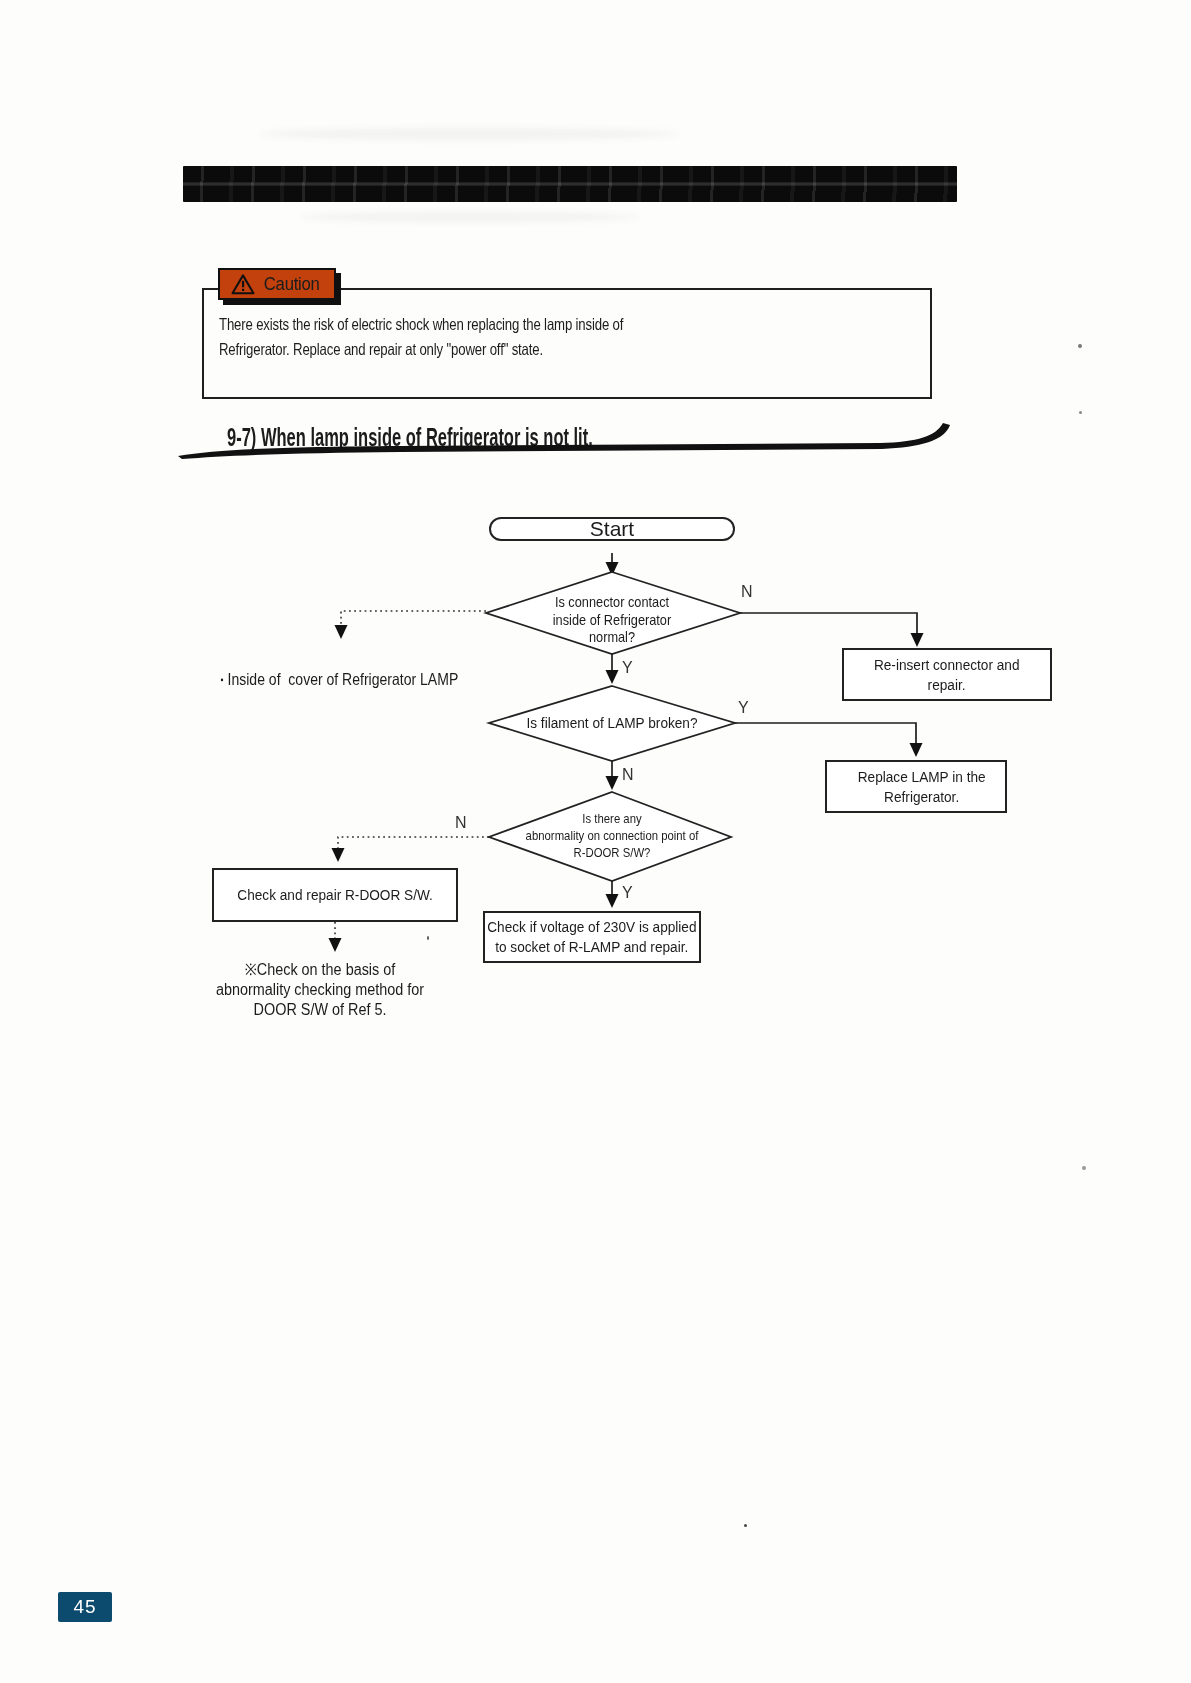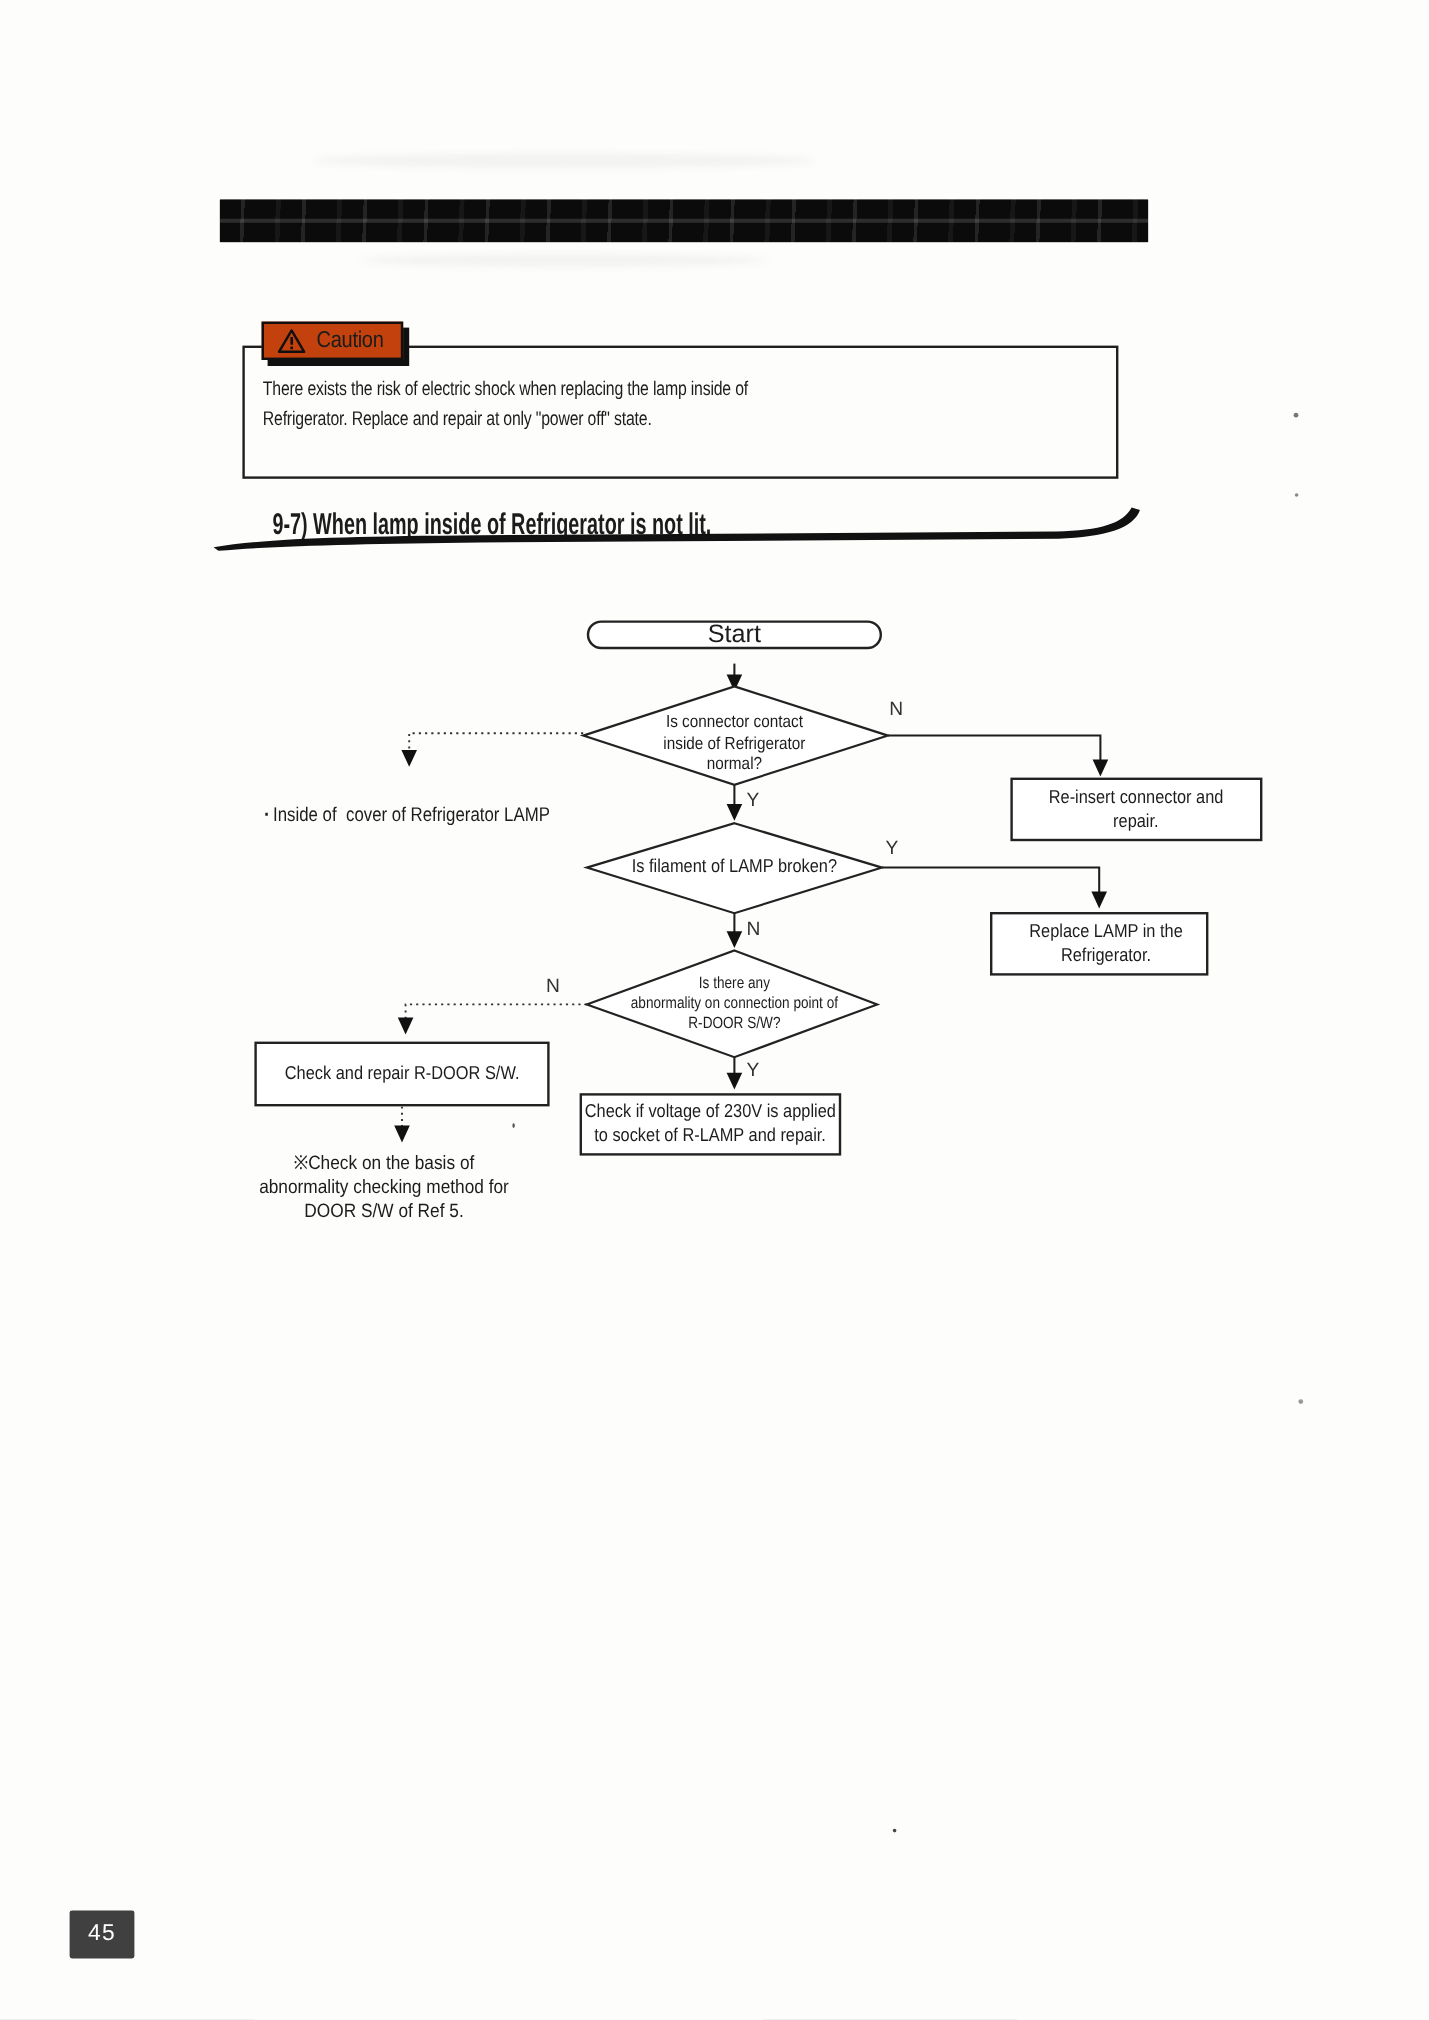--- a/index.html
+++ b/index.html
@@ -56,21 +56,21 @@
   .fc-box{
     border:2px solid #222;box-sizing:border-box;background:#fff;
     display:flex;flex-direction:column;align-items:center;justify-content:center;
     text-align:center;font-size:15.5px;line-height:20px;
   }
   .fc-box .in{transform:scaleX(.88);white-space:nowrap;}
   .dia-text{text-align:center;transform:scaleX(.88);transform-origin:center top;white-space:nowrap;}
   .edge-label{font-size:16px;color:#333;}
   .note{transform-origin:left top;white-space:pre;}
   .pagenum{
-    left:58px;top:1592px;width:54px;height:40px;background:#404040;color:#fff;
+    left:58px;top:1592px;width:54px;height:30px;background:#0c4a6e;color:#fff;
     display:flex;align-items:center;justify-content:center;
     font-size:19px;letter-spacing:1px;border-radius:2px;
   }
 </style>
 </head>
 <body>
 
 <div class="page">
 
   <div class="abs smudge" style="left:260px;top:128px;width:420px;height:12px;"></div>

